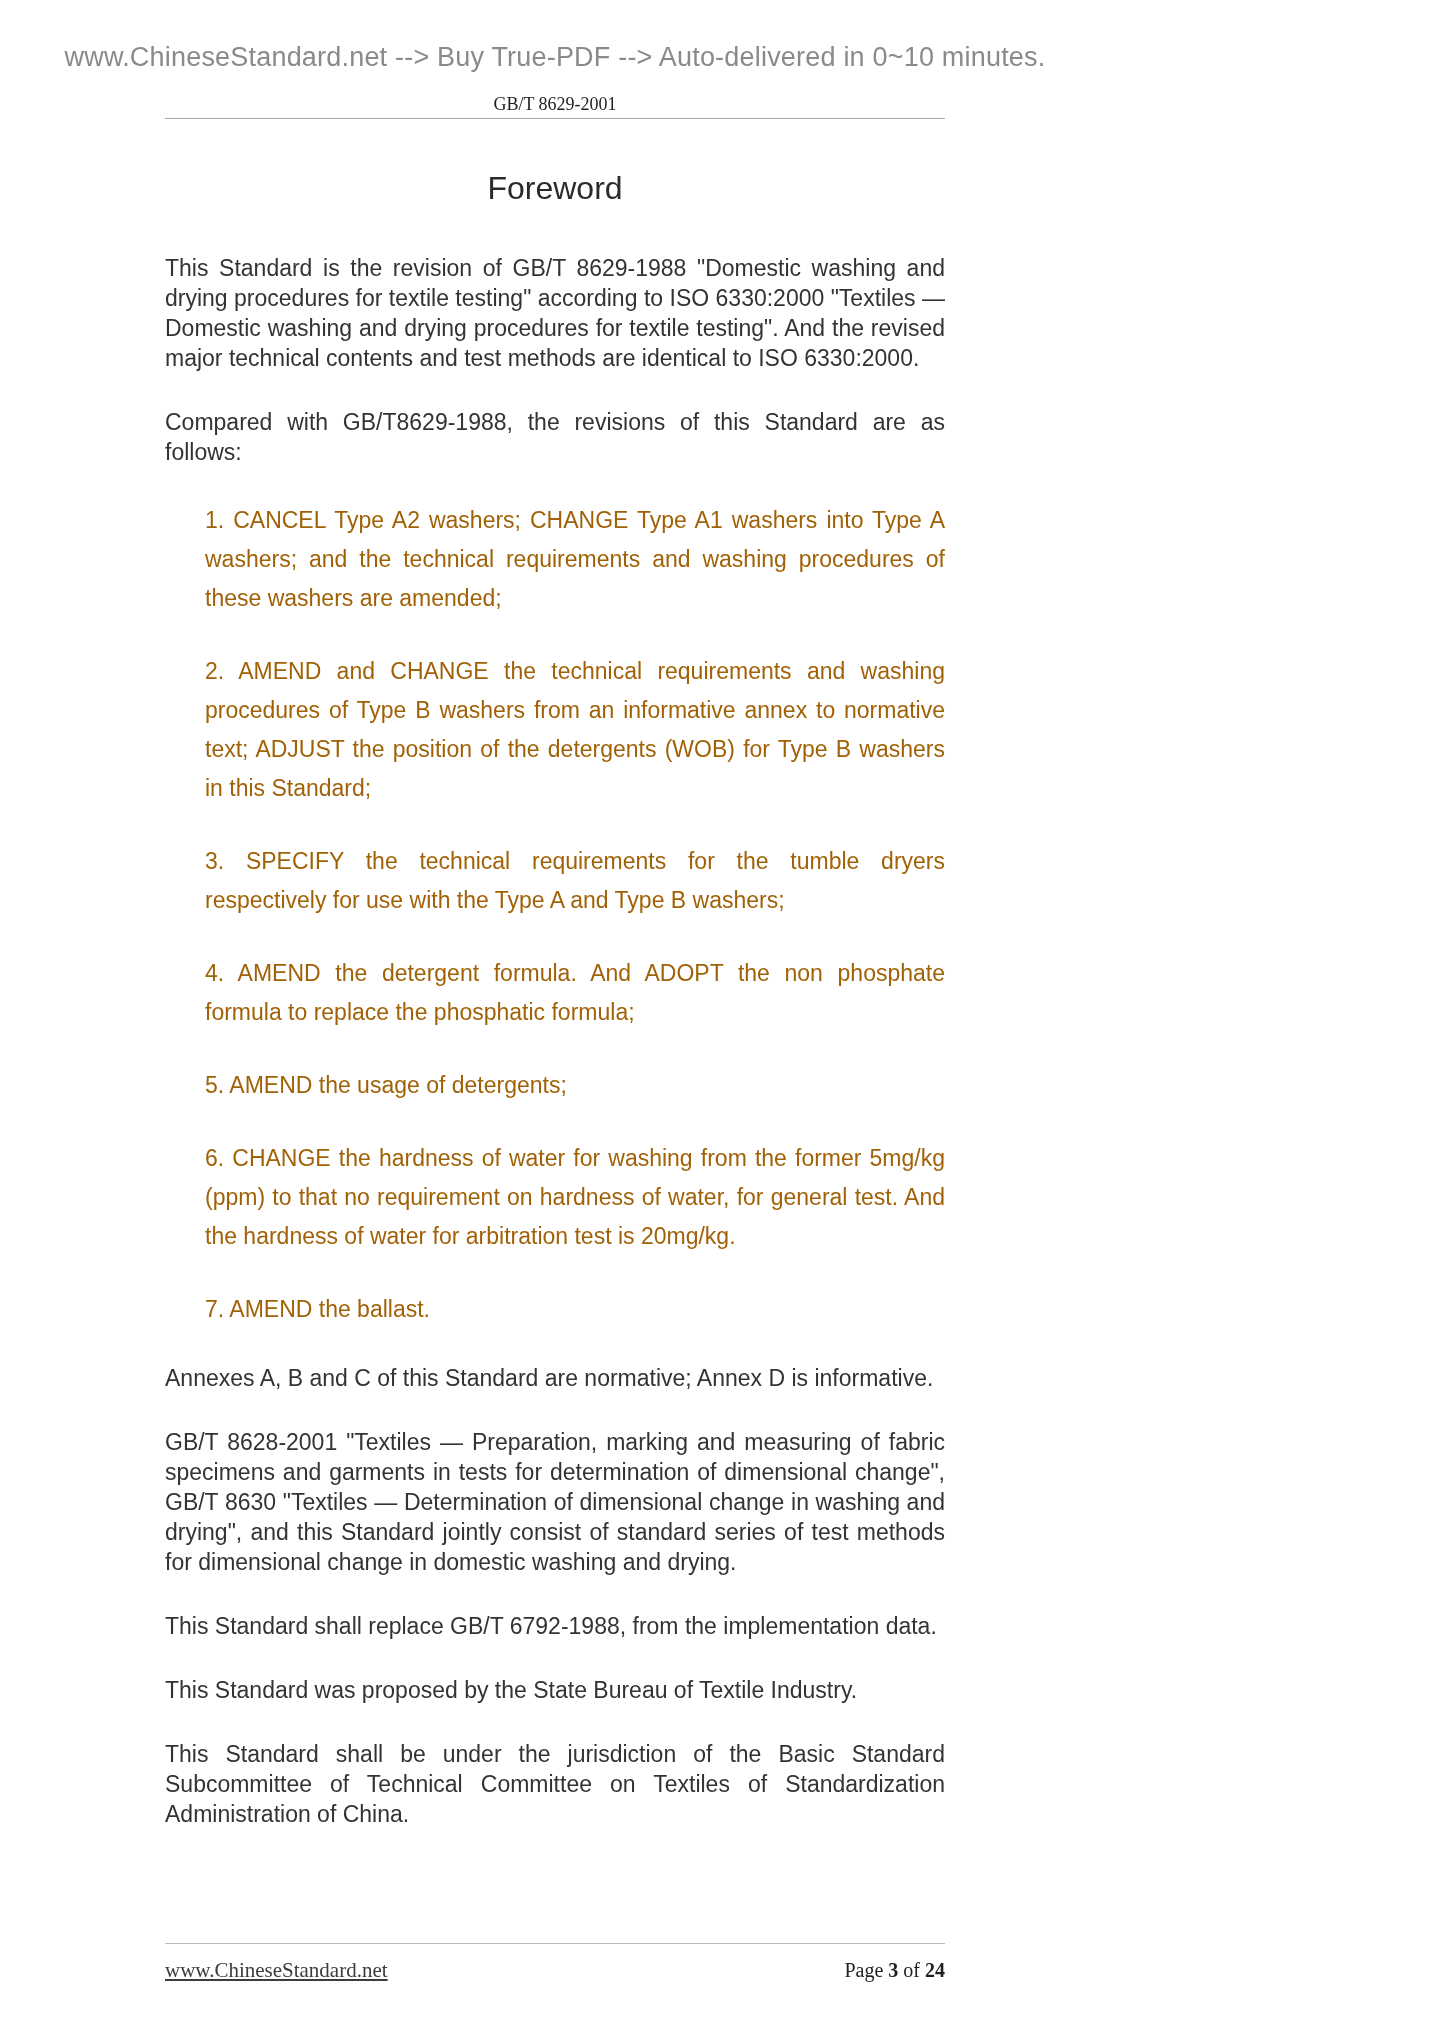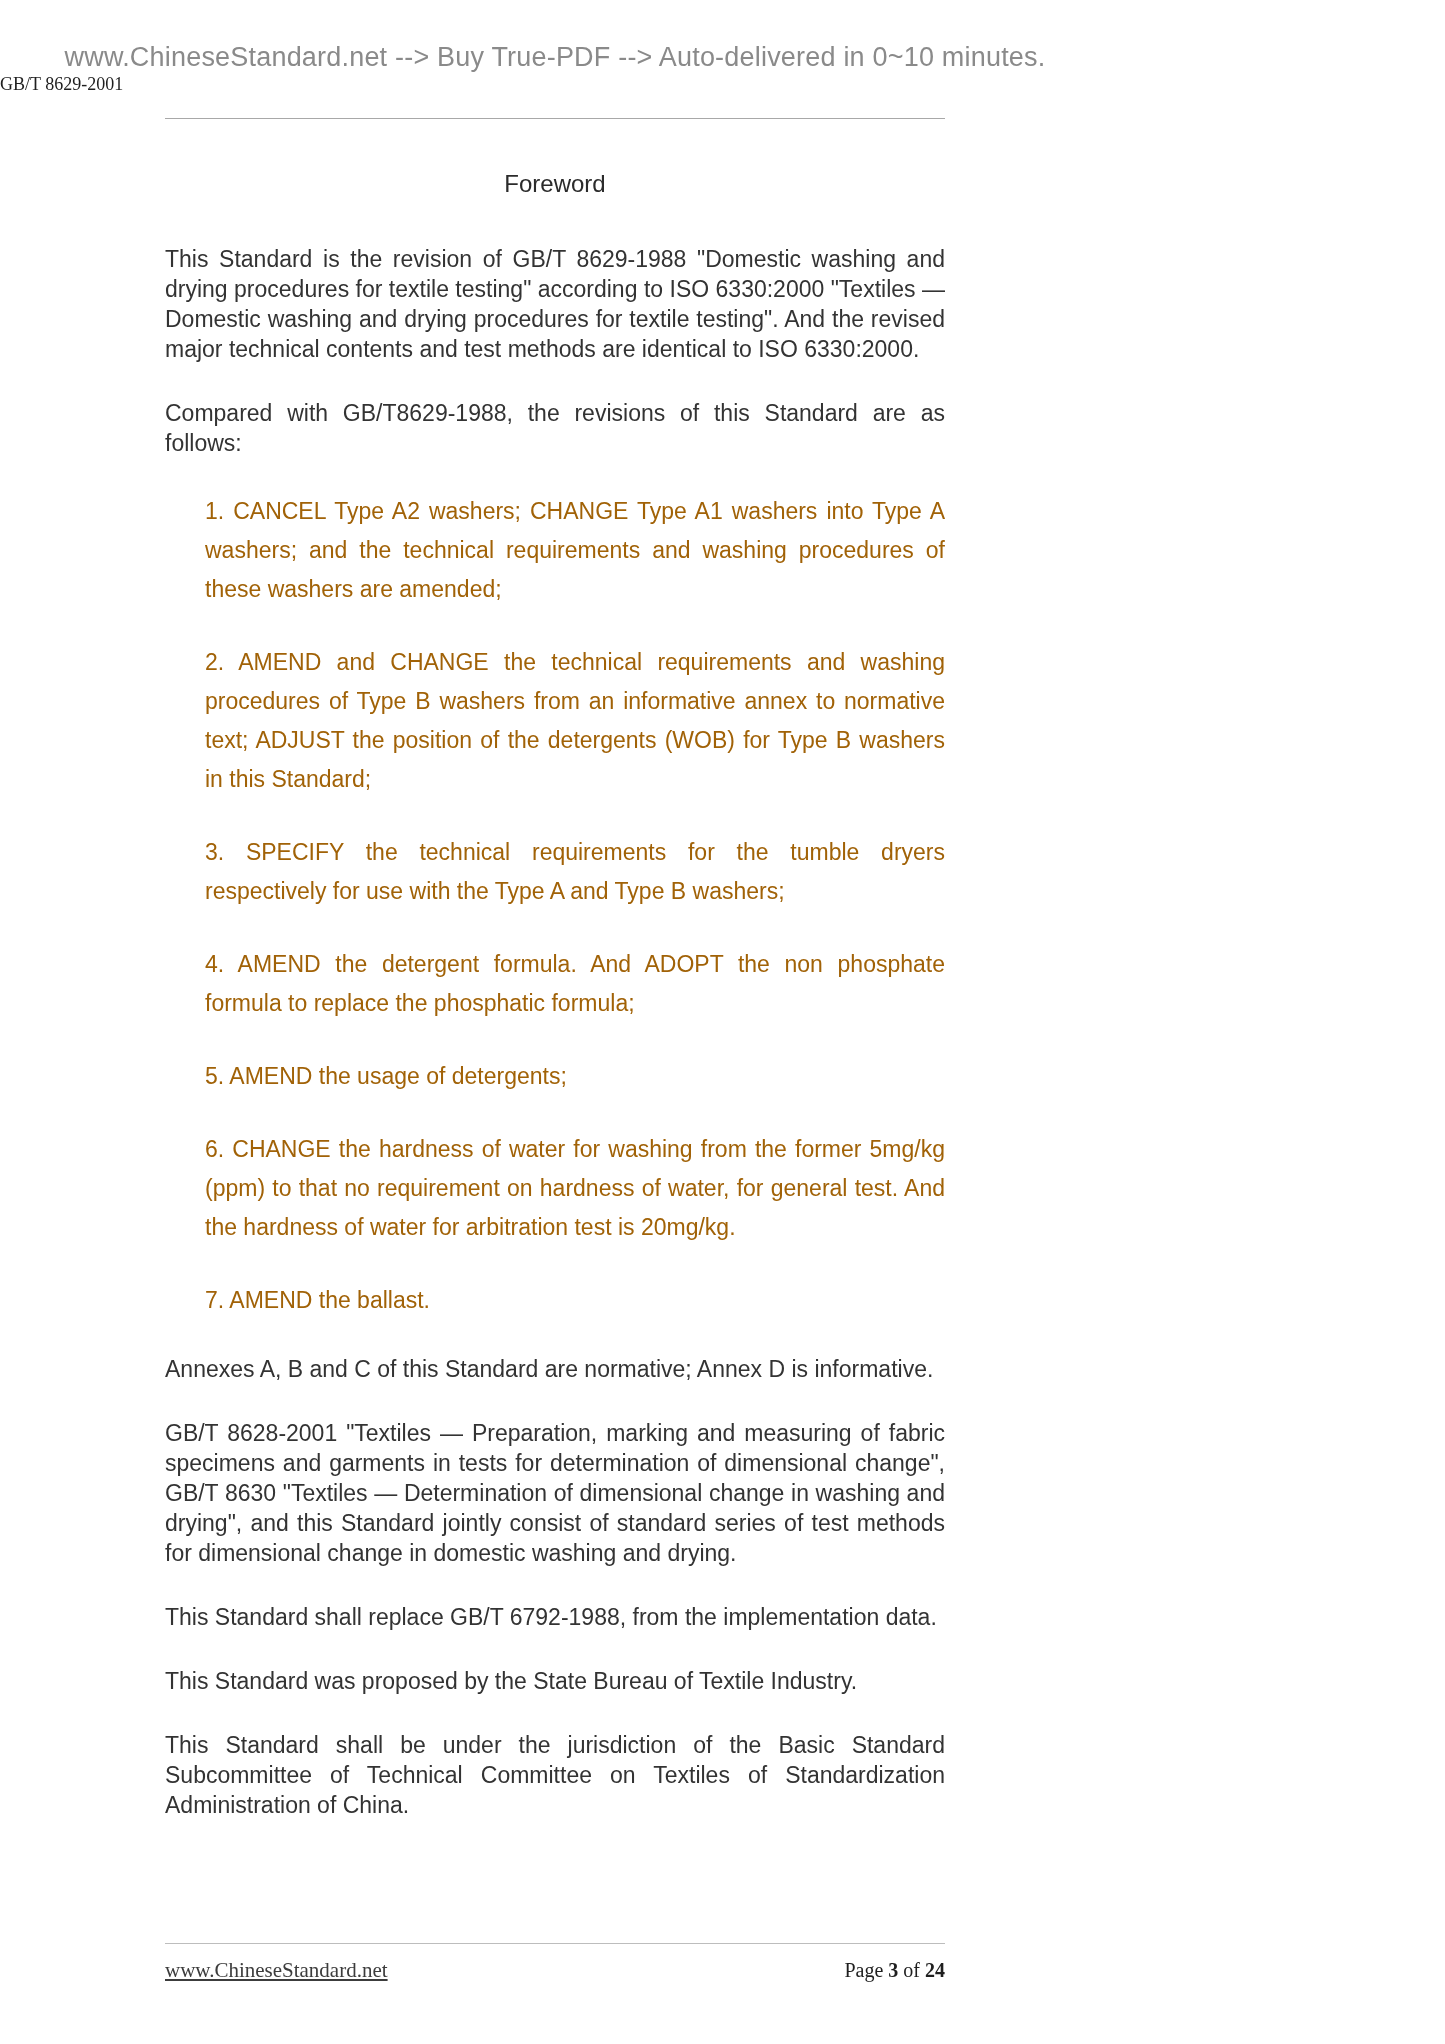--- a/index.html
+++ b/index.html
@@ -20,24 +20,24 @@
     top: 42px;
     left: 0;
     width: 1110px;
     text-align: center;
     font-size: 27px;
     color: #8a8a8a;
     letter-spacing: 0.2px;
   }
   .doc-number {
     position: absolute;
-    top: 74px;
+    top: 94px;
     left: 0;
     width: 1110px;
-    text-align: left;
+    text-align: center;
     font-family: "Liberation Serif", serif;
     font-size: 18px;
     color: #1f1f1f;
   }
   .header-rule {
     position: absolute;
     top: 118px;
     left: 165px;
     width: 780px;
     border-top: 1px solid #a8a8a8;
@@ -46,21 +46,21 @@
   
   .content {
     position: absolute;
     top: 120px;
     left: 165px;
     width: 780px;
     color: #333333;
   }
   .title {
     text-align: center;
-    font-size: 24px;
+    font-size: 32px;
     font-weight: 400;
     color: #2b2b2b;
     margin-top: 50px;
     margin-bottom: 46px;
   }
   .para {
     font-size: 23px;
     line-height: 30px;
     text-align: justify;
     margin-bottom: 34px;

